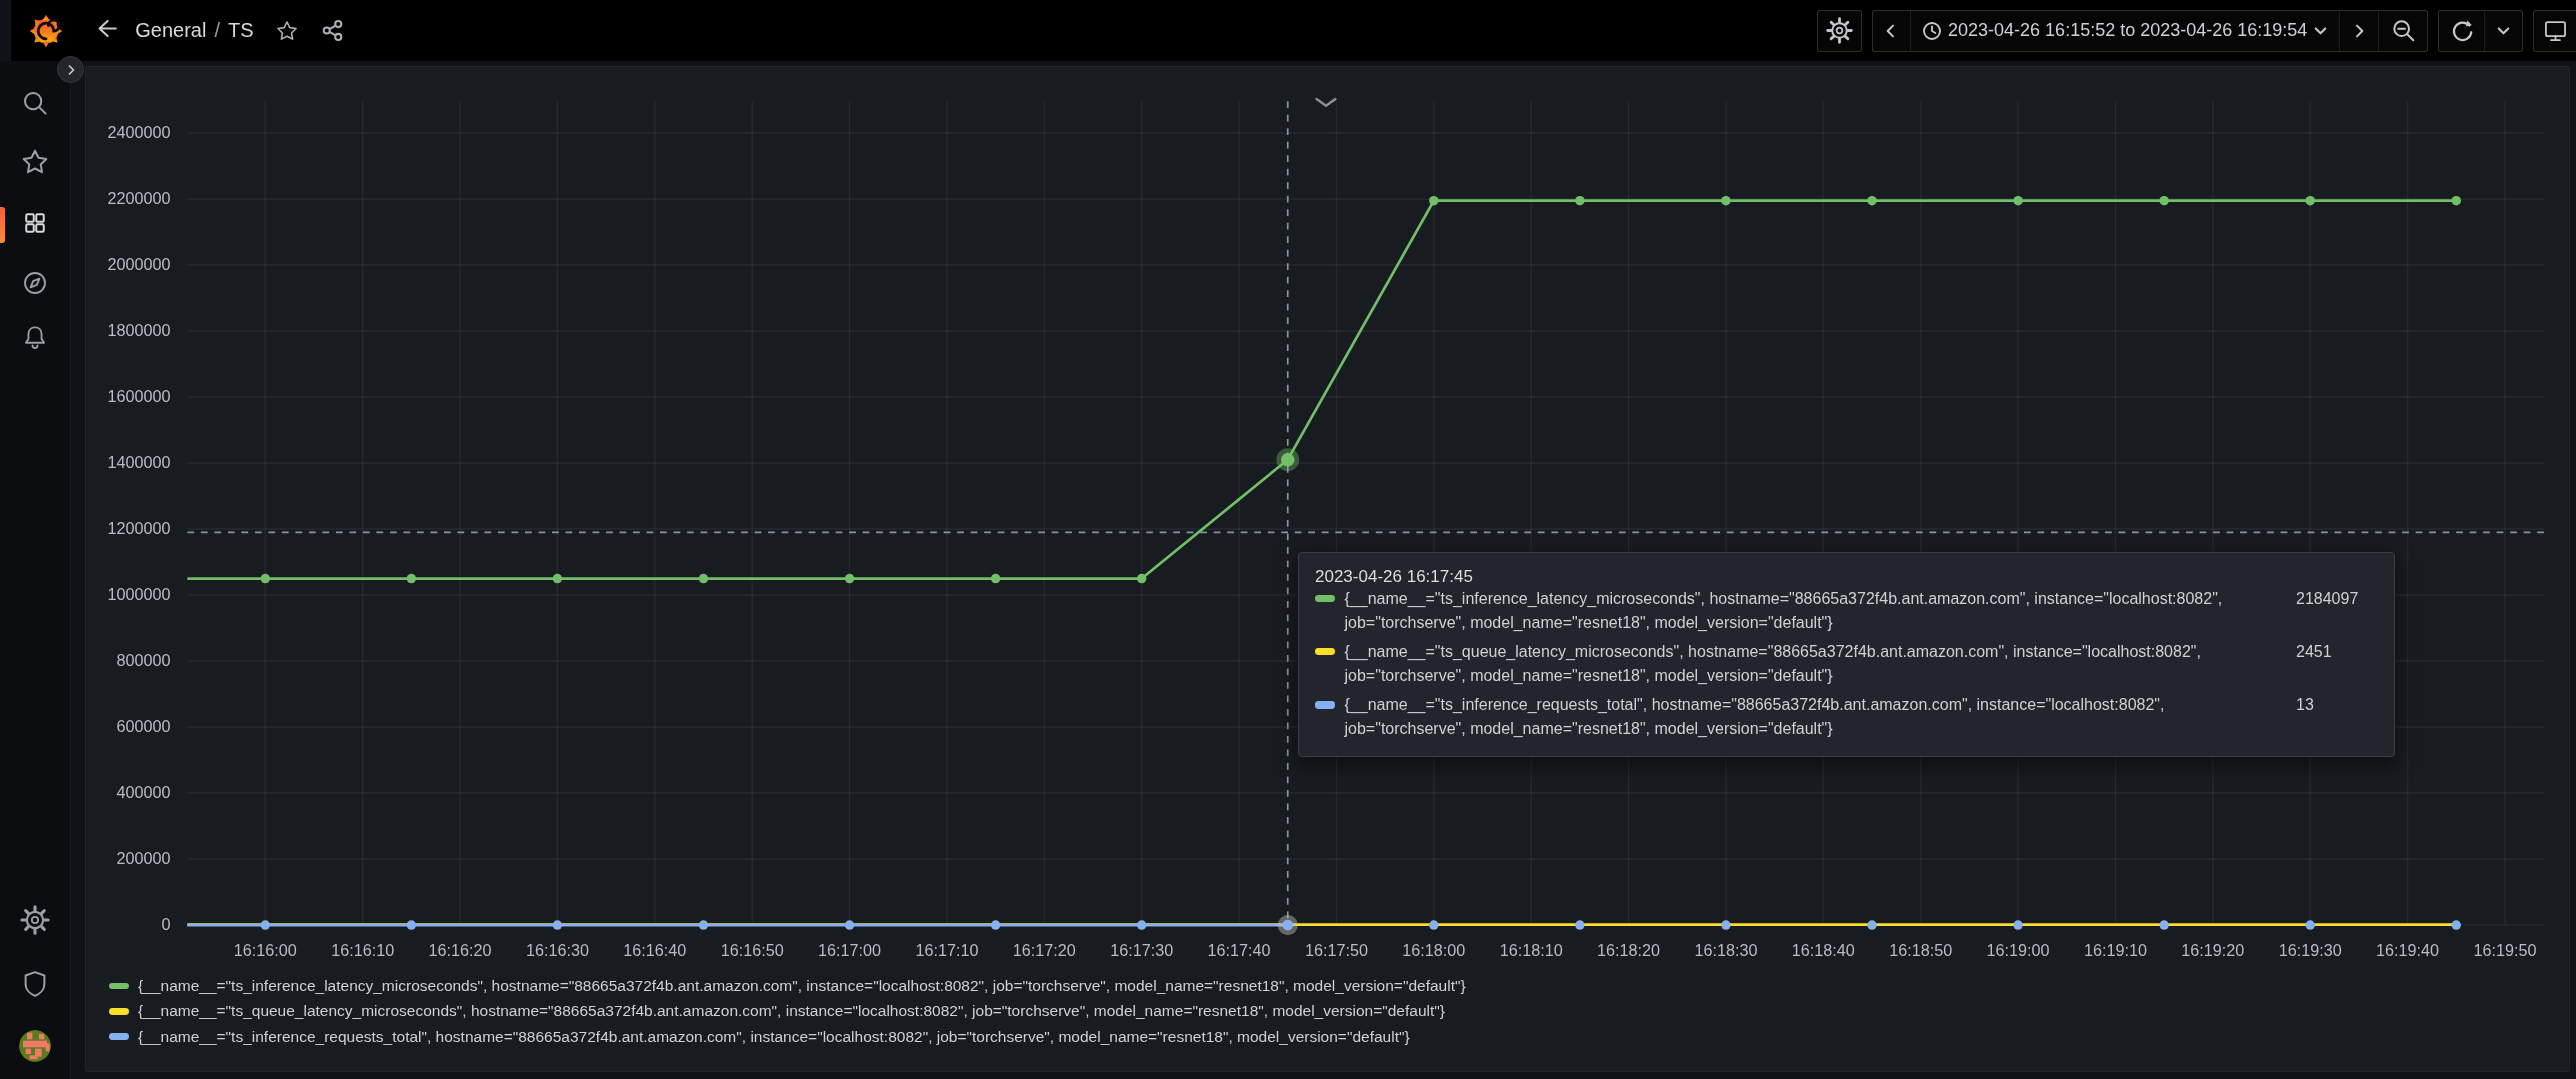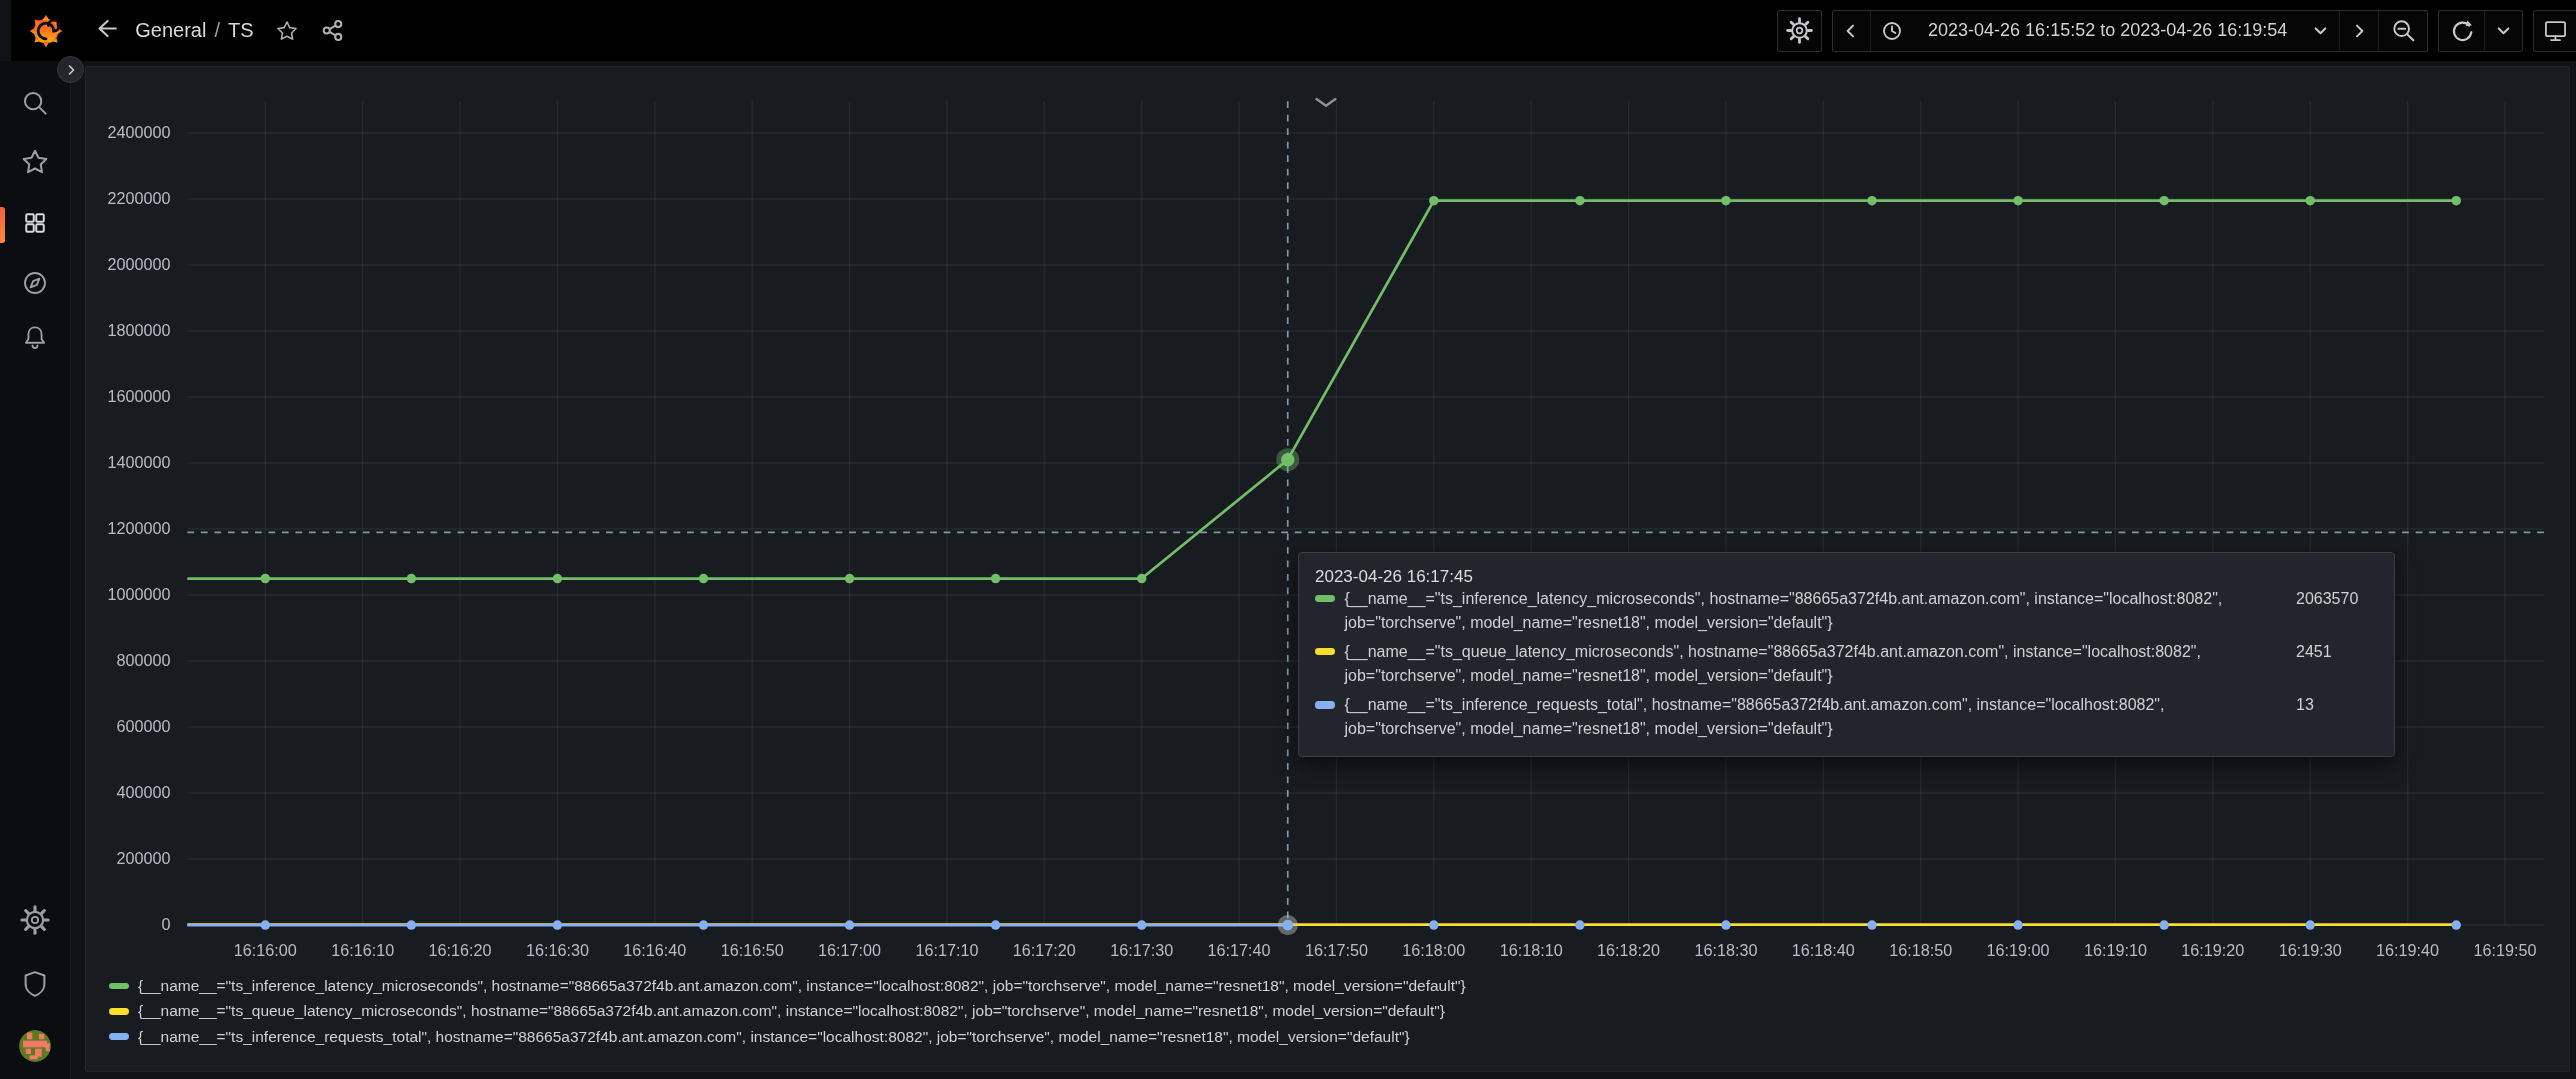--- a/index.html
+++ b/index.html
@@ -21,21 +21,21 @@
   .crumb .sep{margin:0 8px;color:#9d9fa6}
   .tb-right{display:flex;align-items:center;gap:9.5px}
   .tbtn{height:42px;min-width:45px;box-sizing:border-box;display:flex;align-items:center;justify-content:center;
     border:0.7px solid rgba(204,204,220,0.20);background:rgba(204,204,220,0.03);border-radius:2.7px;
     color:#c7c8cc;cursor:pointer;padding:0}
   .tgroup{display:flex;align-items:stretch;height:42px;box-sizing:border-box;
     border:0.7px solid rgba(204,204,220,0.20);background:rgba(204,204,220,0.03);border-radius:2.7px}
   .seg{display:flex;align-items:center;justify-content:center;padding:0 10.8px;color:#c7c8cc;cursor:pointer;
     background:none;border:none;border-left:0.7px solid rgba(204,204,220,0.12)}
   .seg:first-child{border-left:none}
-  .timetext{font-size:18px;color:#d0d1d6;margin:0 26px;white-space:nowrap}
+  .timetext{font-size:18px;color:#d0d1d6;margin:0 6px;white-space:nowrap}
   
   .sidebar{position:absolute;left:0;top:61px;width:70px;height:1019px;background:#0c0d10;
     border-right:0.7px solid rgba(204,204,220,0.08);z-index:9}
   .side-icon{position:absolute;left:16px;width:38px;height:38px;display:flex;align-items:center;
     justify-content:center;color:#9d9fa6;cursor:pointer;background:none;border:none;padding:0}
   .side-icon.active{color:#d8d9da}
   .active-bar{position:absolute;left:0;top:146px;width:4.7px;height:36px;border-radius:0 2.7px 2.7px 0;
     background:linear-gradient(#f55f3c,#f78c3a)}
   .avatar-btn{position:absolute;left:19px;width:32px;height:32px;border-radius:50%;overflow:hidden;
     cursor:pointer;padding:0;border:none;background:none}
@@ -409,21 +409,21 @@
     <span class="swatch" style="background: rgb(133, 177, 243);"></span>
     <span>{__name__="ts_inference_requests_total", hostname="88665a372f4b.ant.amazon.com", instance="localhost:8082", job="torchserve", model_name="resnet18", model_version="default"}</span>
   </div>
 </div>
 
 <div class="tooltip">
   <div class="tt-title">2023-04-26 16:17:45</div>
   <div class="tt-row">
     <span class="tt-swatch" style="background: rgb(115, 191, 105);"></span>
     <span class="tt-label">{__name__="ts_inference_latency_microseconds", hostname="88665a372f4b.ant.amazon.com", instance="localhost:8082", job="torchserve", model_name="resnet18", model_version="default"}</span>
-    <span class="tt-value">2063570</span>
+    <span class="tt-value">2184097</span>
   </div>
   <div class="tt-row">
     <span class="tt-swatch" style="background: rgb(250, 222, 42);"></span>
     <span class="tt-label">{__name__="ts_queue_latency_microseconds", hostname="88665a372f4b.ant.amazon.com", instance="localhost:8082", job="torchserve", model_name="resnet18", model_version="default"}</span>
     <span class="tt-value">2451</span>
   </div>
   <div class="tt-row">
     <span class="tt-swatch" style="background: rgb(133, 177, 243);"></span>
     <span class="tt-label">{__name__="ts_inference_requests_total", hostname="88665a372f4b.ant.amazon.com", instance="localhost:8082", job="torchserve", model_name="resnet18", model_version="default"}</span>
     <span class="tt-value">13</span>

